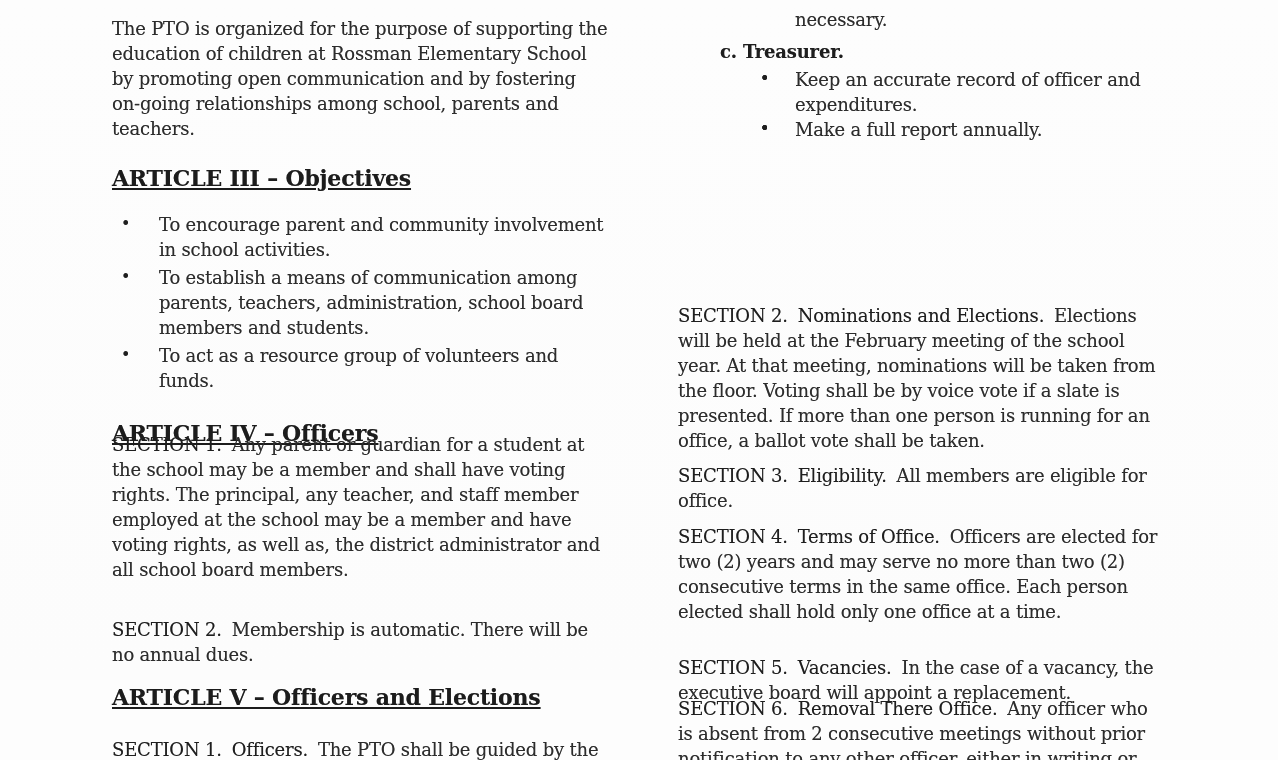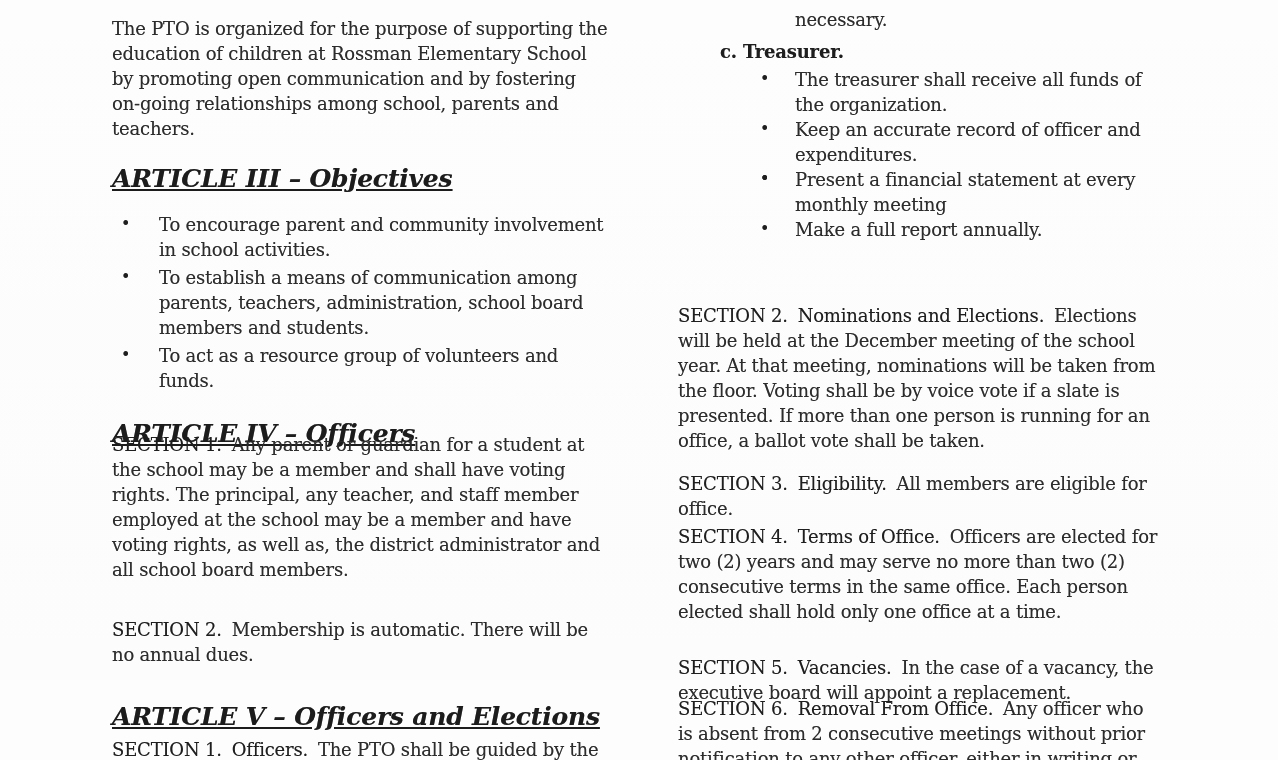--- a/index.html
+++ b/index.html
@@ -22,28 +22,27 @@
 
   .block { position: absolute; left: 0; width: 100%; }
 
   .body-text {
     font-size: 18px;
     line-height: 25px;
     letter-spacing: -0.2px;
     text-shadow: 0 0 0.6px rgba(45,45,45,0.45);
   }
   .art-heading {
-    font-size: 25px;
+    font-size: 22px;
     line-height: 27px;
     font-weight: bold;
     color: #1c1c1c;
     text-decoration: underline;
     letter-spacing: -0.2px;
     text-shadow: 0 0 0.6px rgba(20,20,20,0.5);
-    font-style: italic;
   }
   .run-label, .run-title {
     font-weight: normal;
     color: #1e1e1e;
     margin-right: 0.55em;
   }
   .sub-heading {
     font-weight: bold;
     color: #1e1e1e;
   }
@@ -88,72 +87,70 @@
     <h2 class="block art-heading" style="top:420px;">ARTICLE IV – Officers</h2>
 
     <p class="block body-text" style="top:432px;">
       <b class="run-label">SECTION 1.</b><span>Any parent or guardian for a student at the school may be a member and shall have voting rights.  The principal, any teacher, and staff member employed at the school may be a member and have voting rights, as well as, the district administrator and all school board members.</span>
     </p>
 
     <p class="block body-text" style="top:617px;">
       <b class="run-label">SECTION 2.</b><span>Membership is automatic.  There will be no annual dues.</span>
     </p>
 
-    <h2 class="block art-heading" style="top:703px;">ARTICLE V – Officers and Elections</h2>
+    <h2 class="block art-heading" style="top:684px;">ARTICLE V – Officers and Elections</h2>
 
     <p class="block body-text" style="top:737px;">
       <b class="run-label">SECTION 1.</b><b class="run-title">Officers.</b><span>The PTO shall be guided by the</span>
     </p>
 
   </div>
 
   <div class="col col-right">
 
     <p class="block body-text indent-carryover" style="top:7px;">necessary.</p>
 
     <p class="block body-text indent-sub" style="top:39px;">
       <span class="sub-heading">c. Treasurer.</span>
     </p>
 
     <div class="block body-text" style="top:67px;">
       <div class="bullet-item">
         <span class="dot">•</span>
-        <span>The treasurer shall receive all funds of the organization.</span>
       </div>
       <div class="bullet-item">
         <span class="dot">•</span>
         <span>Keep an accurate record of officer and expenditures.</span>
       </div>
       <div class="bullet-item">
         <span class="dot">•</span>
       </div>
       <div class="bullet-item">
         <span class="dot">•</span>
-        <span>Present a financial statement at every monthly meeting</span>
       </div>
       <div class="bullet-item">
         <span class="dot">•</span>
         <span>Make a full report annually.</span>
       </div>
     </div>
 
     <p class="block body-text" style="top:303px;">
-      <b class="run-label">SECTION 2.</b><b class="run-title">Nominations and Elections.</b><span>Elections will be held at the December meeting of the school year.  At that meeting, nominations will be taken from the floor. Voting shall be by voice vote if a slate is presented. If more than one person is running for an office, a ballot vote shall be taken.</span>
+      <b class="run-label">SECTION 2.</b><b class="run-title">Nominations and Elections.</b><span>Elections will be held at the February meeting of the school year.  At that meeting, nominations will be taken from the floor. Voting shall be by voice vote if a slate is presented. If more than one person is running for an office, a ballot vote shall be taken.</span>
     </p>
 
-    <p class="block body-text" style="top:463px;margin-top:8px;">
+    <p class="block body-text" style="top:463px;">
       <b class="run-label">SECTION 3.</b><b class="run-title">Eligibility.</b><span>All members are eligible for office.</span>
     </p>
 
     <p class="block body-text" style="top:524px;">
       <b class="run-label">SECTION 4.</b><b class="run-title">Terms of Office.</b><span>Officers are elected for two (2) years and may serve no more than two (2) consecutive terms in the same office.  Each person elected shall hold only one office at a time.</span>
     </p>
 
     <p class="block body-text" style="top:635px;margin-top:20px;">
       <b class="run-label">SECTION 5.</b><b class="run-title">Vacancies.</b><span>In the case of a vacancy, the executive board will appoint a replacement.</span>
     </p>
 
     <p class="block body-text" style="top:696px;">
-      <b class="run-label">SECTION 6.</b><b class="run-title">Removal From Office.</b><span>Any officer who is absent from 2 consecutive meetings without prior notification to any other officer, either in writing or by</span>
+      <b class="run-label">SECTION 6.</b><b class="run-title">Removal There Office.</b><span>Any officer who is absent from 2 consecutive meetings without prior notification to any other officer, either in writing or by</span>
     </p>
 
   </div>
 </div>
 
 </body></html>

